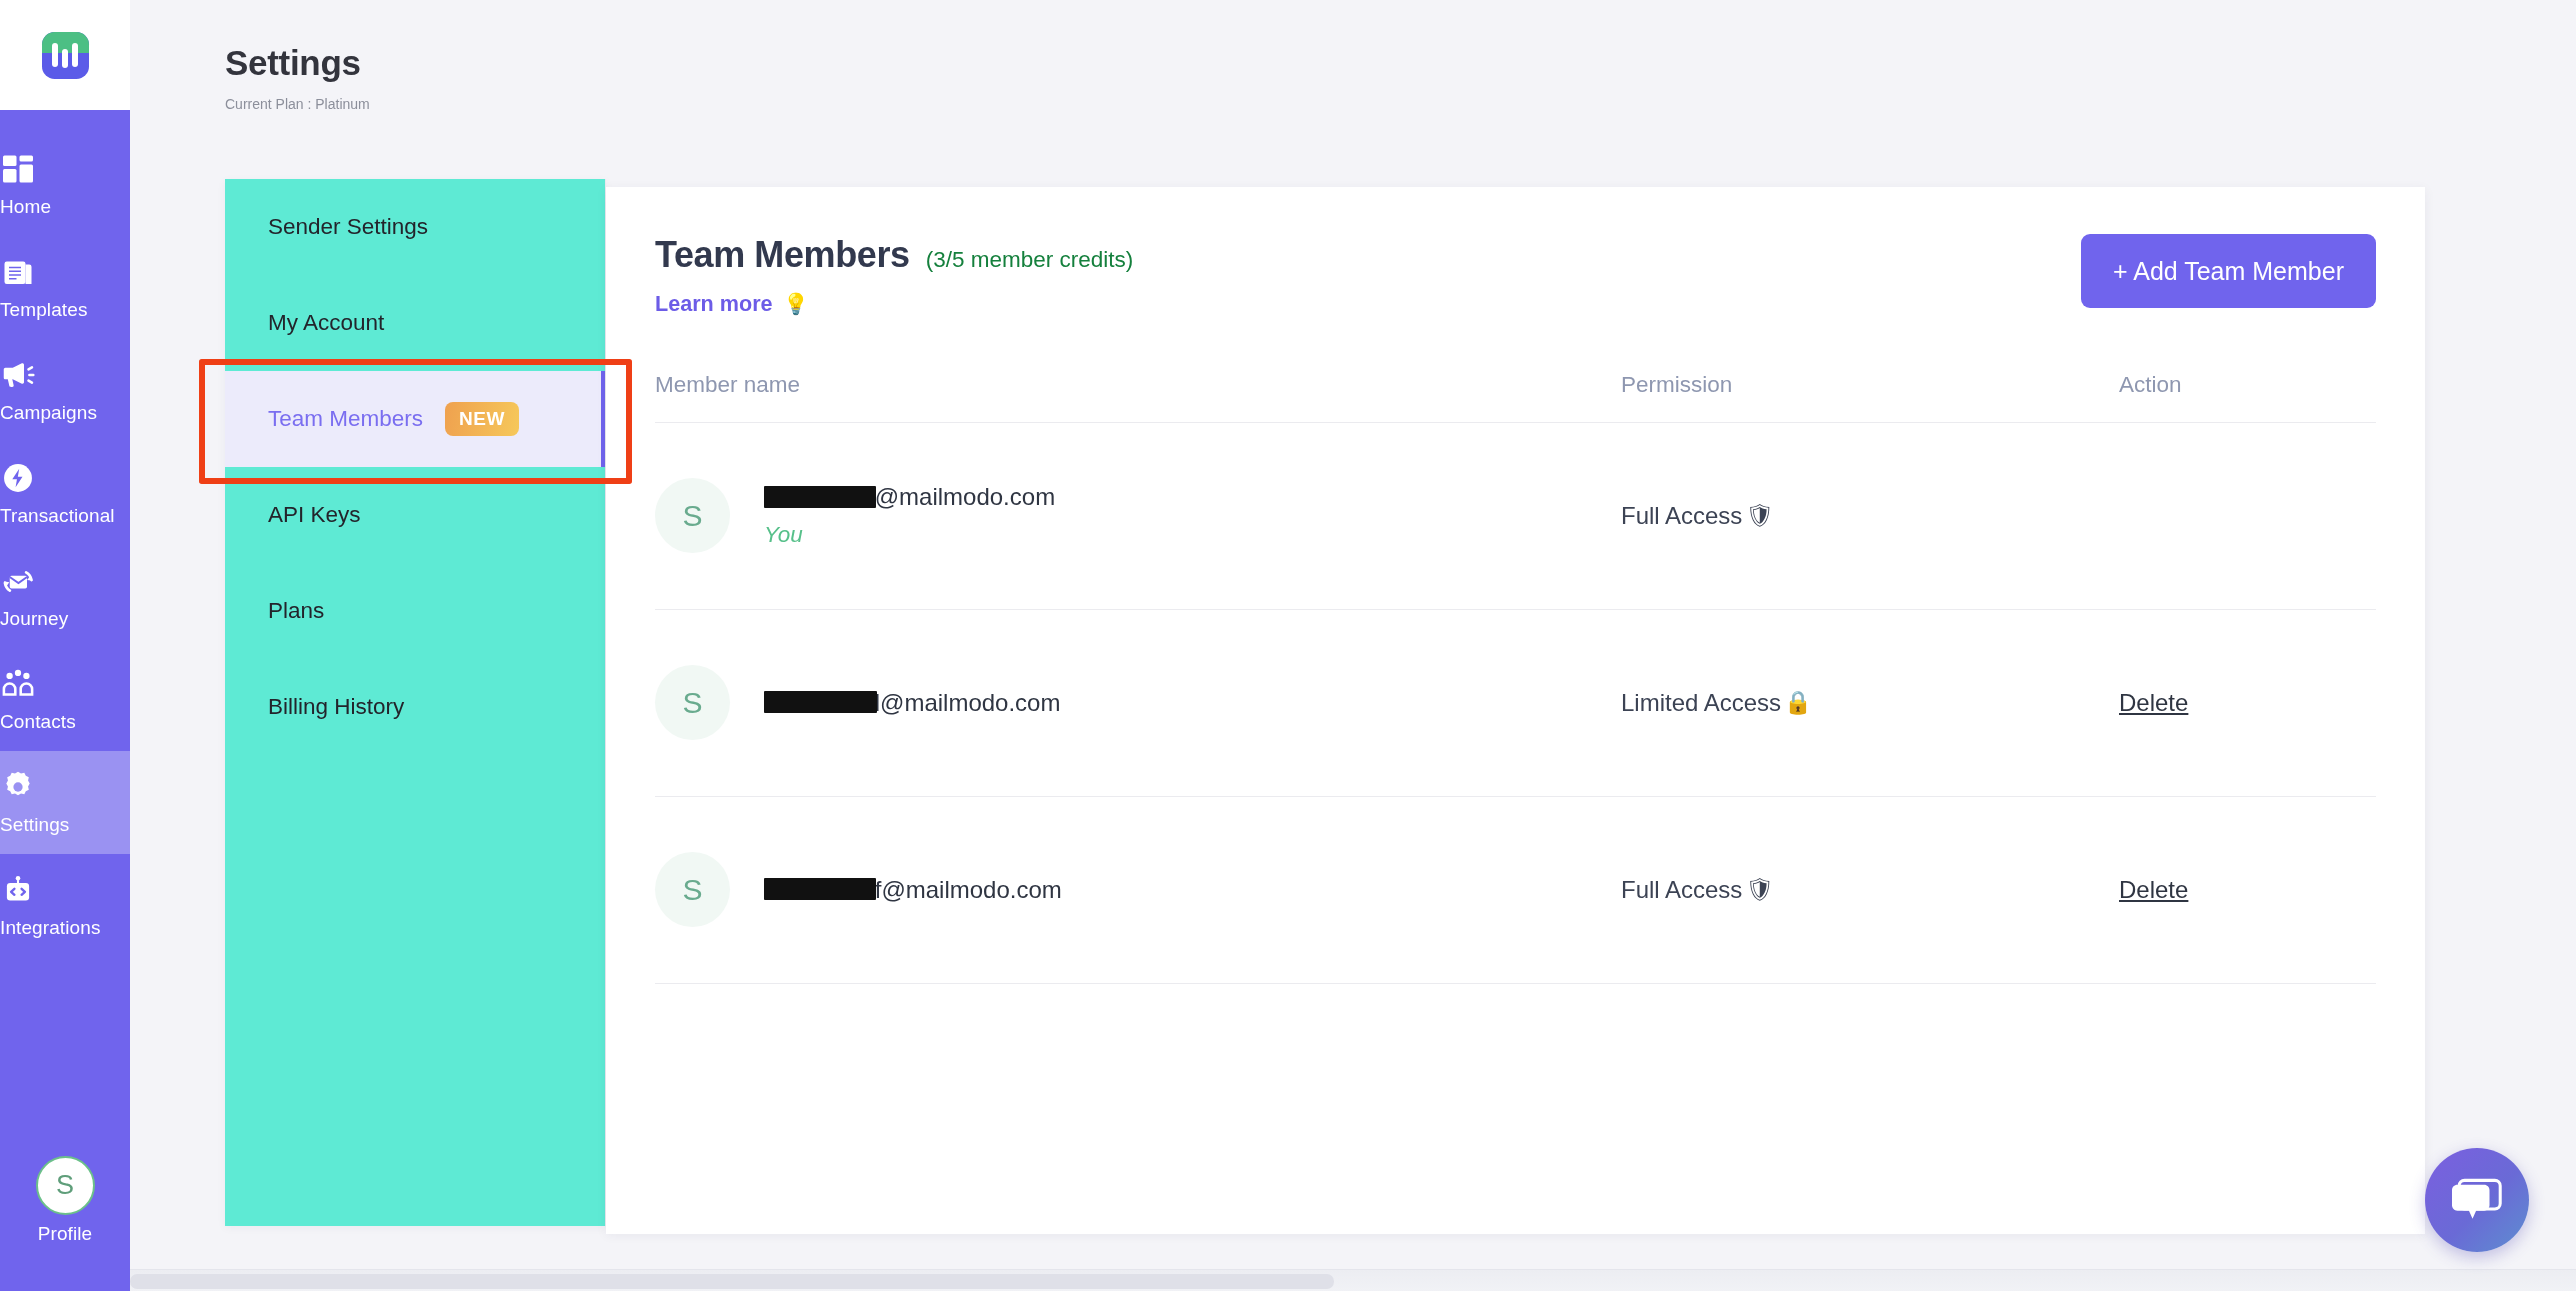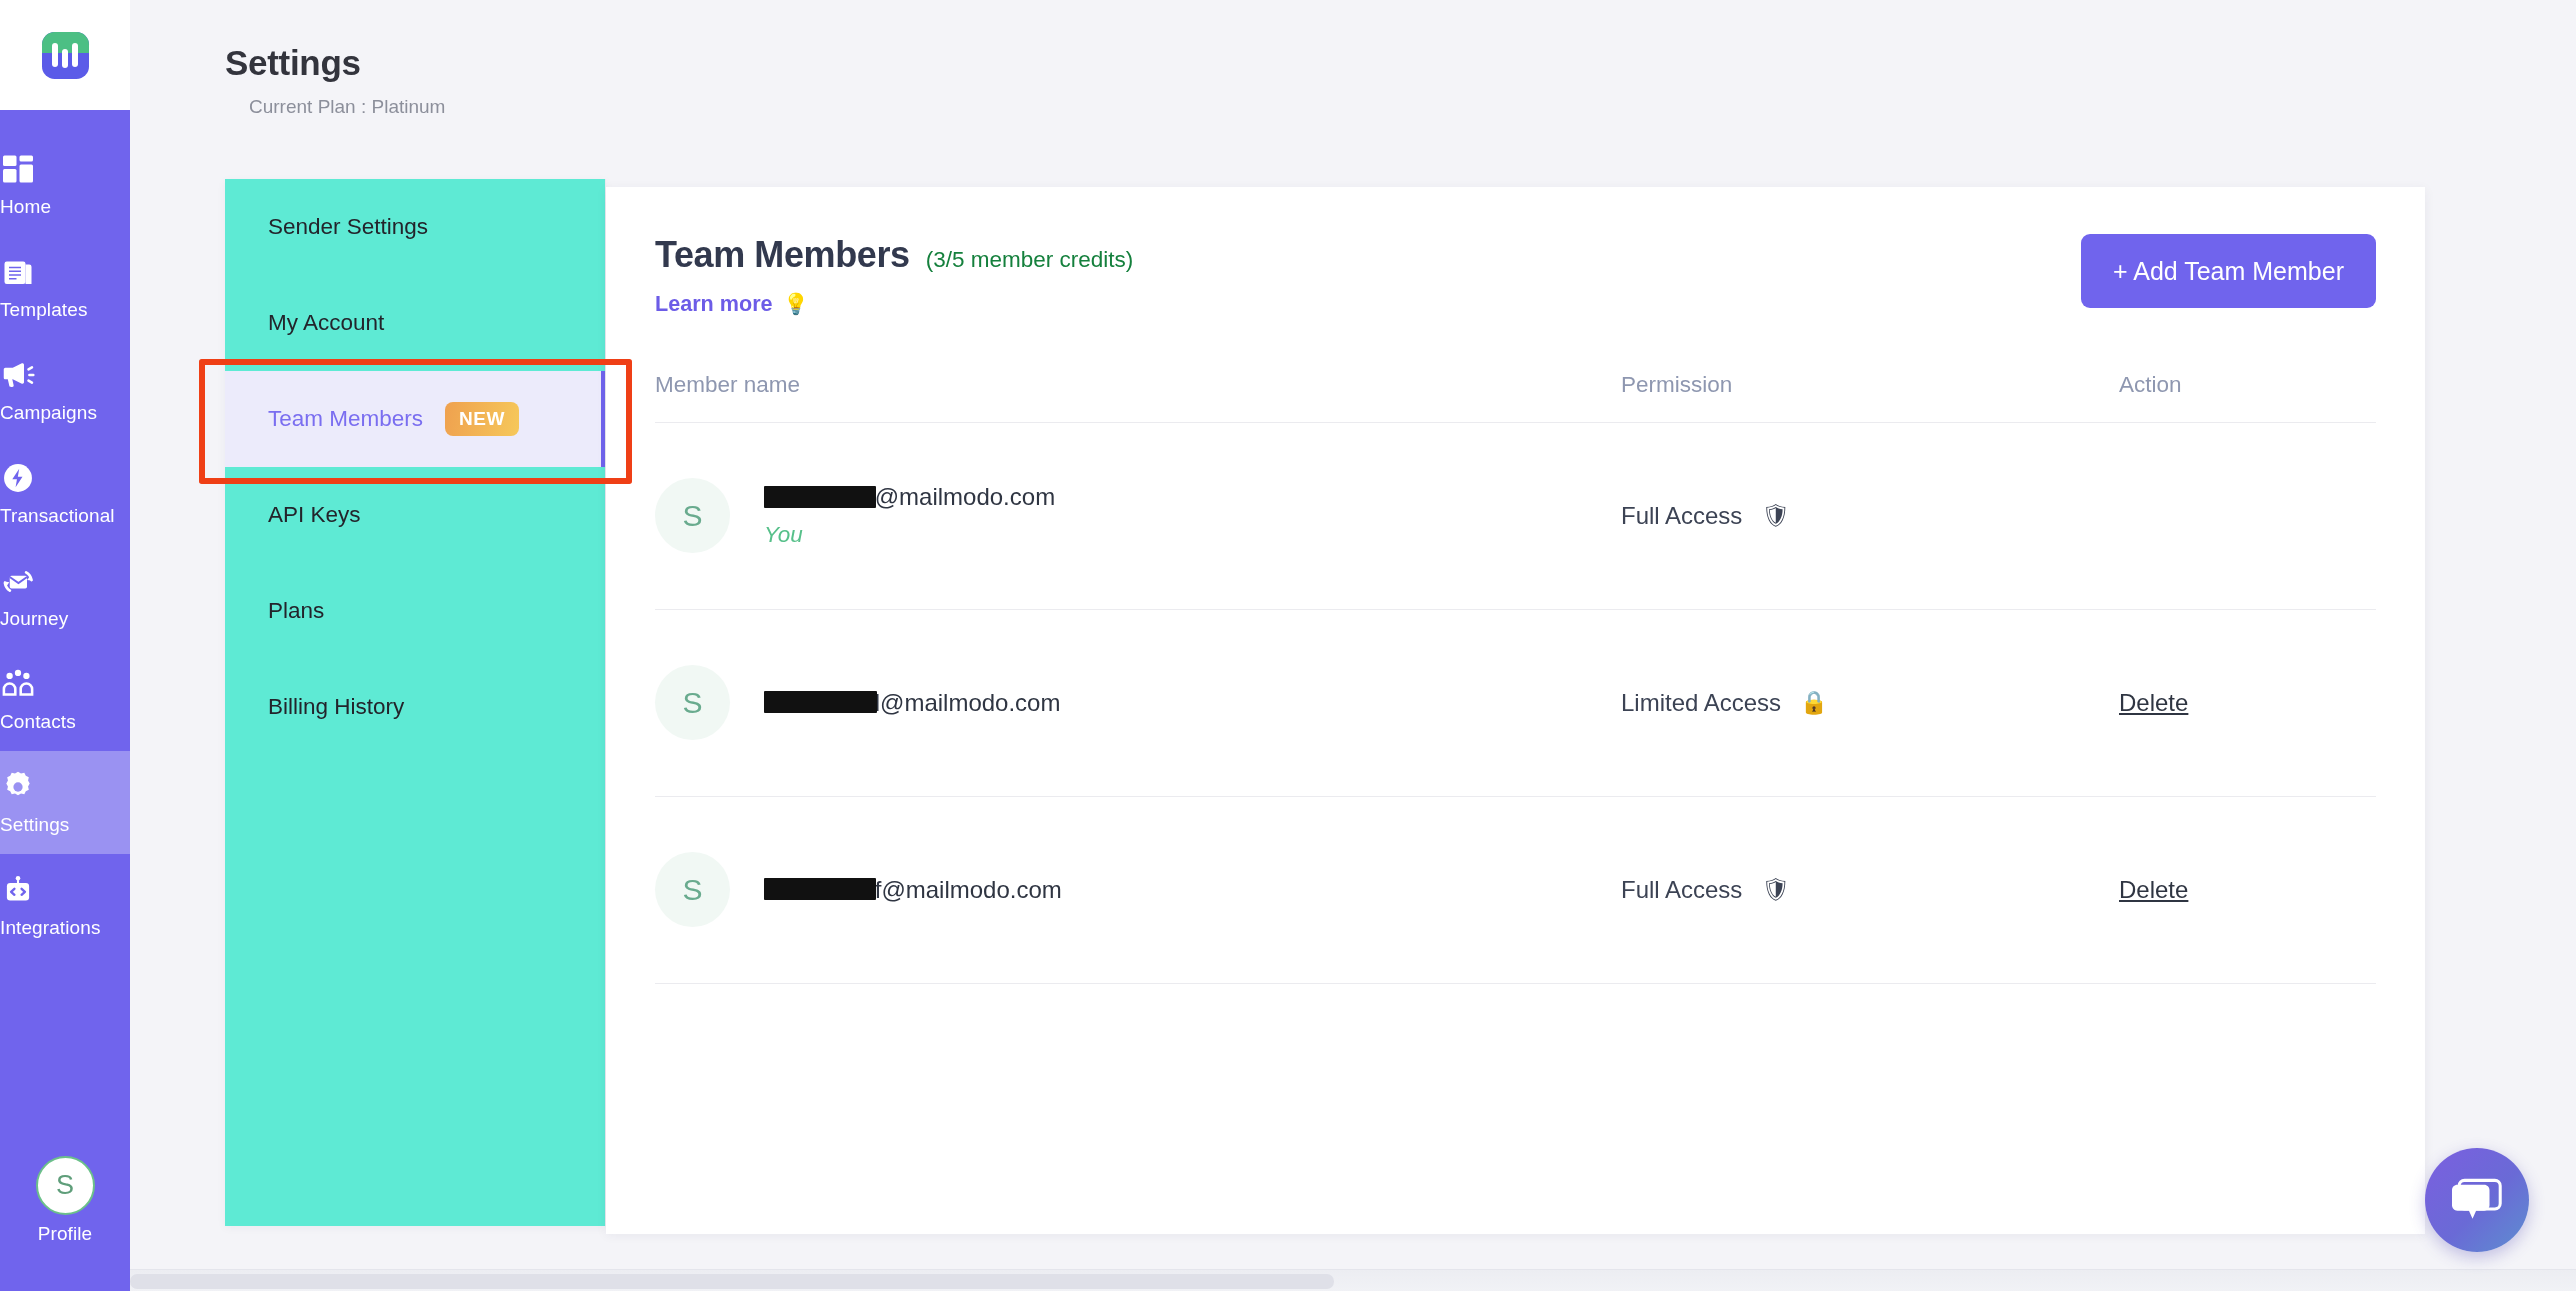--- a/index.html
+++ b/index.html
@@ -60,21 +60,21 @@
     width: 59px; height: 59px; border-radius: 50%;
     background: #ffffff; border: 2.7px solid #6cc08a;
     display: flex; align-items: center; justify-content: center;
     color: #5f9e7a; font-size: 27px;
   }
   .rail-profile .rail-label { color: #fff; font-size: 19px; }
 
   
   .page-head { position: absolute; left: 225px; top: 43px; }
   .page-title { font-size: 35px; font-weight: bold; color: #33343d; letter-spacing: -0.3px; }
-  .page-sub { margin-top: 12.6px; font-size: 19px; color: #8c8f9b; margin-left: 24px; }
+  .page-sub { margin-top: 12.6px; font-size: 14px; color: #8c8f9b; }
 
   
   .subnav {
     position: absolute; left: 225px; top: 179px;
     width: 381px; height: 1047px;
     background: #5eead4;
     border-right: 0.9px solid #e9e9ef;
     box-shadow: 0 1.8px 9px rgba(40,40,70,.05);
   }
   .subnav-item {
@@ -157,21 +157,21 @@
   .mem-email {
     font-size: 24px; color: #2f3542; position: relative;
     width: max-content;
   }
   .redact {
     position: absolute; left: 0; top: 2.7px;
     height: 21.6px; background: #111111; border-radius: 0.9px;
   }
   .mem-you { font-size: 22.5px; color: #57c08a; font-style: italic; }
 
-  .perm { font-size: 24px; color: #3c4354; display: flex; align-items: center; gap: 19px; }
+  .perm { font-size: 24px; color: #3c4354; display: flex; align-items: center; gap: 3px; }
   .perm-ico { font-size: 22.5px; line-height: 1; }
 
   .act-delete {
     font-size: 24px; color: #2f3542; text-decoration: underline;
     cursor: pointer; width: max-content;
   }
 
   
   .chat-fab {
     position: absolute; right: 47px; bottom: 40px;

